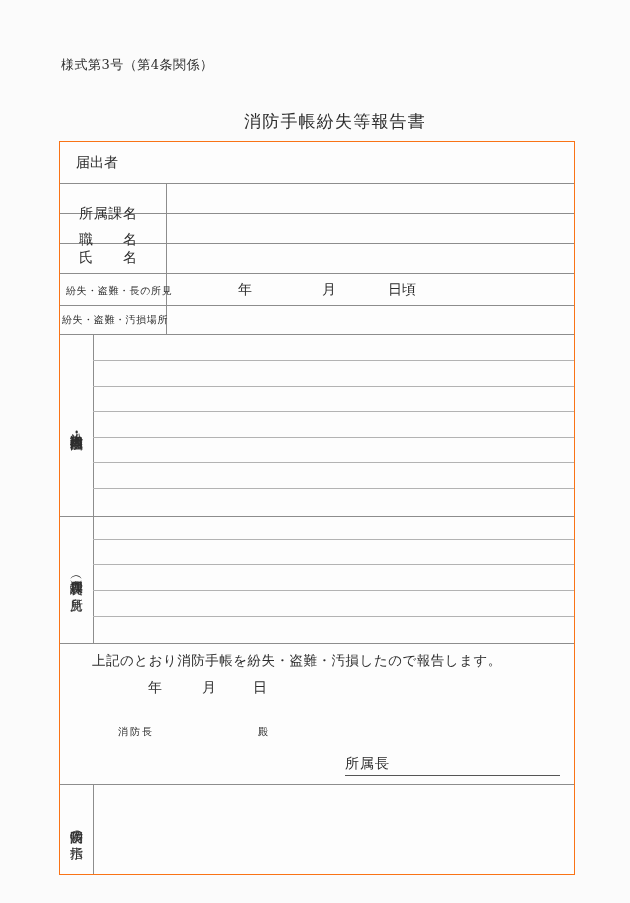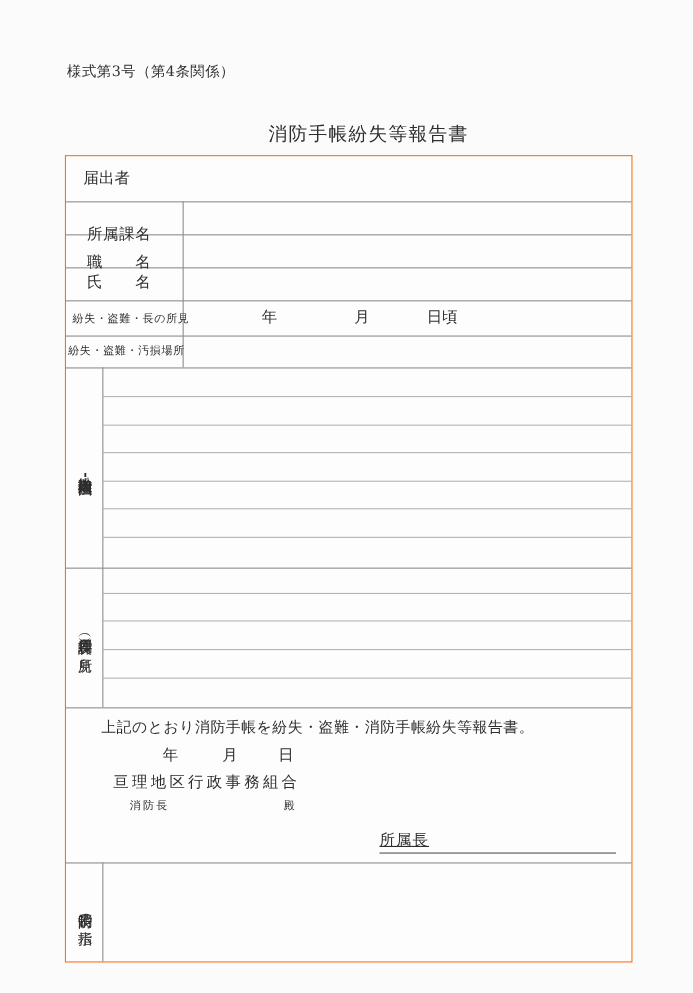--- a/index.html
+++ b/index.html
@@ -18,21 +18,21 @@
   .lbl { position:absolute; font-size:14px; line-height:15px; white-space:nowrap; }
   .jlbl { width:58px; text-align:justify; text-align-last:justify; white-space:normal; }
   .slbl { font-size:10px; line-height:11px; letter-spacing:0.6px; }
   .tok { position:absolute; font-size:14px; line-height:15px; white-space:nowrap; }
   .vcell { position:absolute; left:0; width:33px; display:flex; align-items:center; justify-content:center; }
   .vtext { writing-mode:vertical-rl; text-orientation:mixed; font-size:13px; line-height:1; letter-spacing:0.5px; white-space:nowrap; }
   .statement { position:absolute; left:32px; top:510px; font-size:13.5px; letter-spacing:0.5px; white-space:nowrap; }
   .org { position:absolute; left:43px; top:560px; font-size:14px; letter-spacing:3px; white-space:nowrap; }
   .rcpt { position:absolute; font-size:10px; letter-spacing:2px; top:583px; white-space:nowrap; }
   .sig { position:absolute; left:285px; top:611px; width:215px; height:22px; border-bottom:1px solid #555; }
-  .sig span { font-size:14px; letter-spacing:1px; line-height:18px;text-decoration:underline; }
+  .sig span { font-size:14px; letter-spacing:1px; line-height:18px; }
   .cell { position:absolute; }
 </style>
 </head>
 <body>
 
 <div class="page">
 
   <div class="form-number">様式第3号（第4条関係）</div>
   <div class="title">消防手帳紛失等報告書</div>
 
@@ -85,25 +85,24 @@
     <div class="vcell" style="top:192px; height:182px">
       <div class="vtext">紛失・盗難・汚損理由</div>
     </div>
     <div class="cell" style="left:34px; top:193px; width:480px; height:180px"></div>
 
     <div class="vcell" style="top:374px; height:127px">
       <div class="vtext">所属（課）長の所見</div>
     </div>
     <div class="cell" style="left:34px; top:375px; width:480px; height:125px"></div>
 
-    <div class="statement">上記のとおり消防手帳を紛失・盗難・消防手帳紛失等報告書。</div>
+    <div class="statement">上記のとおり消防手帳を紛失・盗難・汚損したので報告します。</div>
     <div class="tok" style="left:88px;  top:538px">年</div>
     <div class="tok" style="left:142px; top:538px">月</div>
     <div class="tok" style="left:193px; top:538px">日</div>
-    <div class="org">亘理地区行政事務組合</div>
     <div class="rcpt" style="left:58px">消防長</div>
     <div class="rcpt" style="left:198px">殿</div>
     <div class="sig">
       <span>所属長</span>
     </div>
 
     <div class="vcell" style="top:642px; height:90px">
       <div class="vtext">消防長の指示</div>
     </div>
     <div class="cell" style="left:34px; top:643px; width:480px; height:89px"></div>

